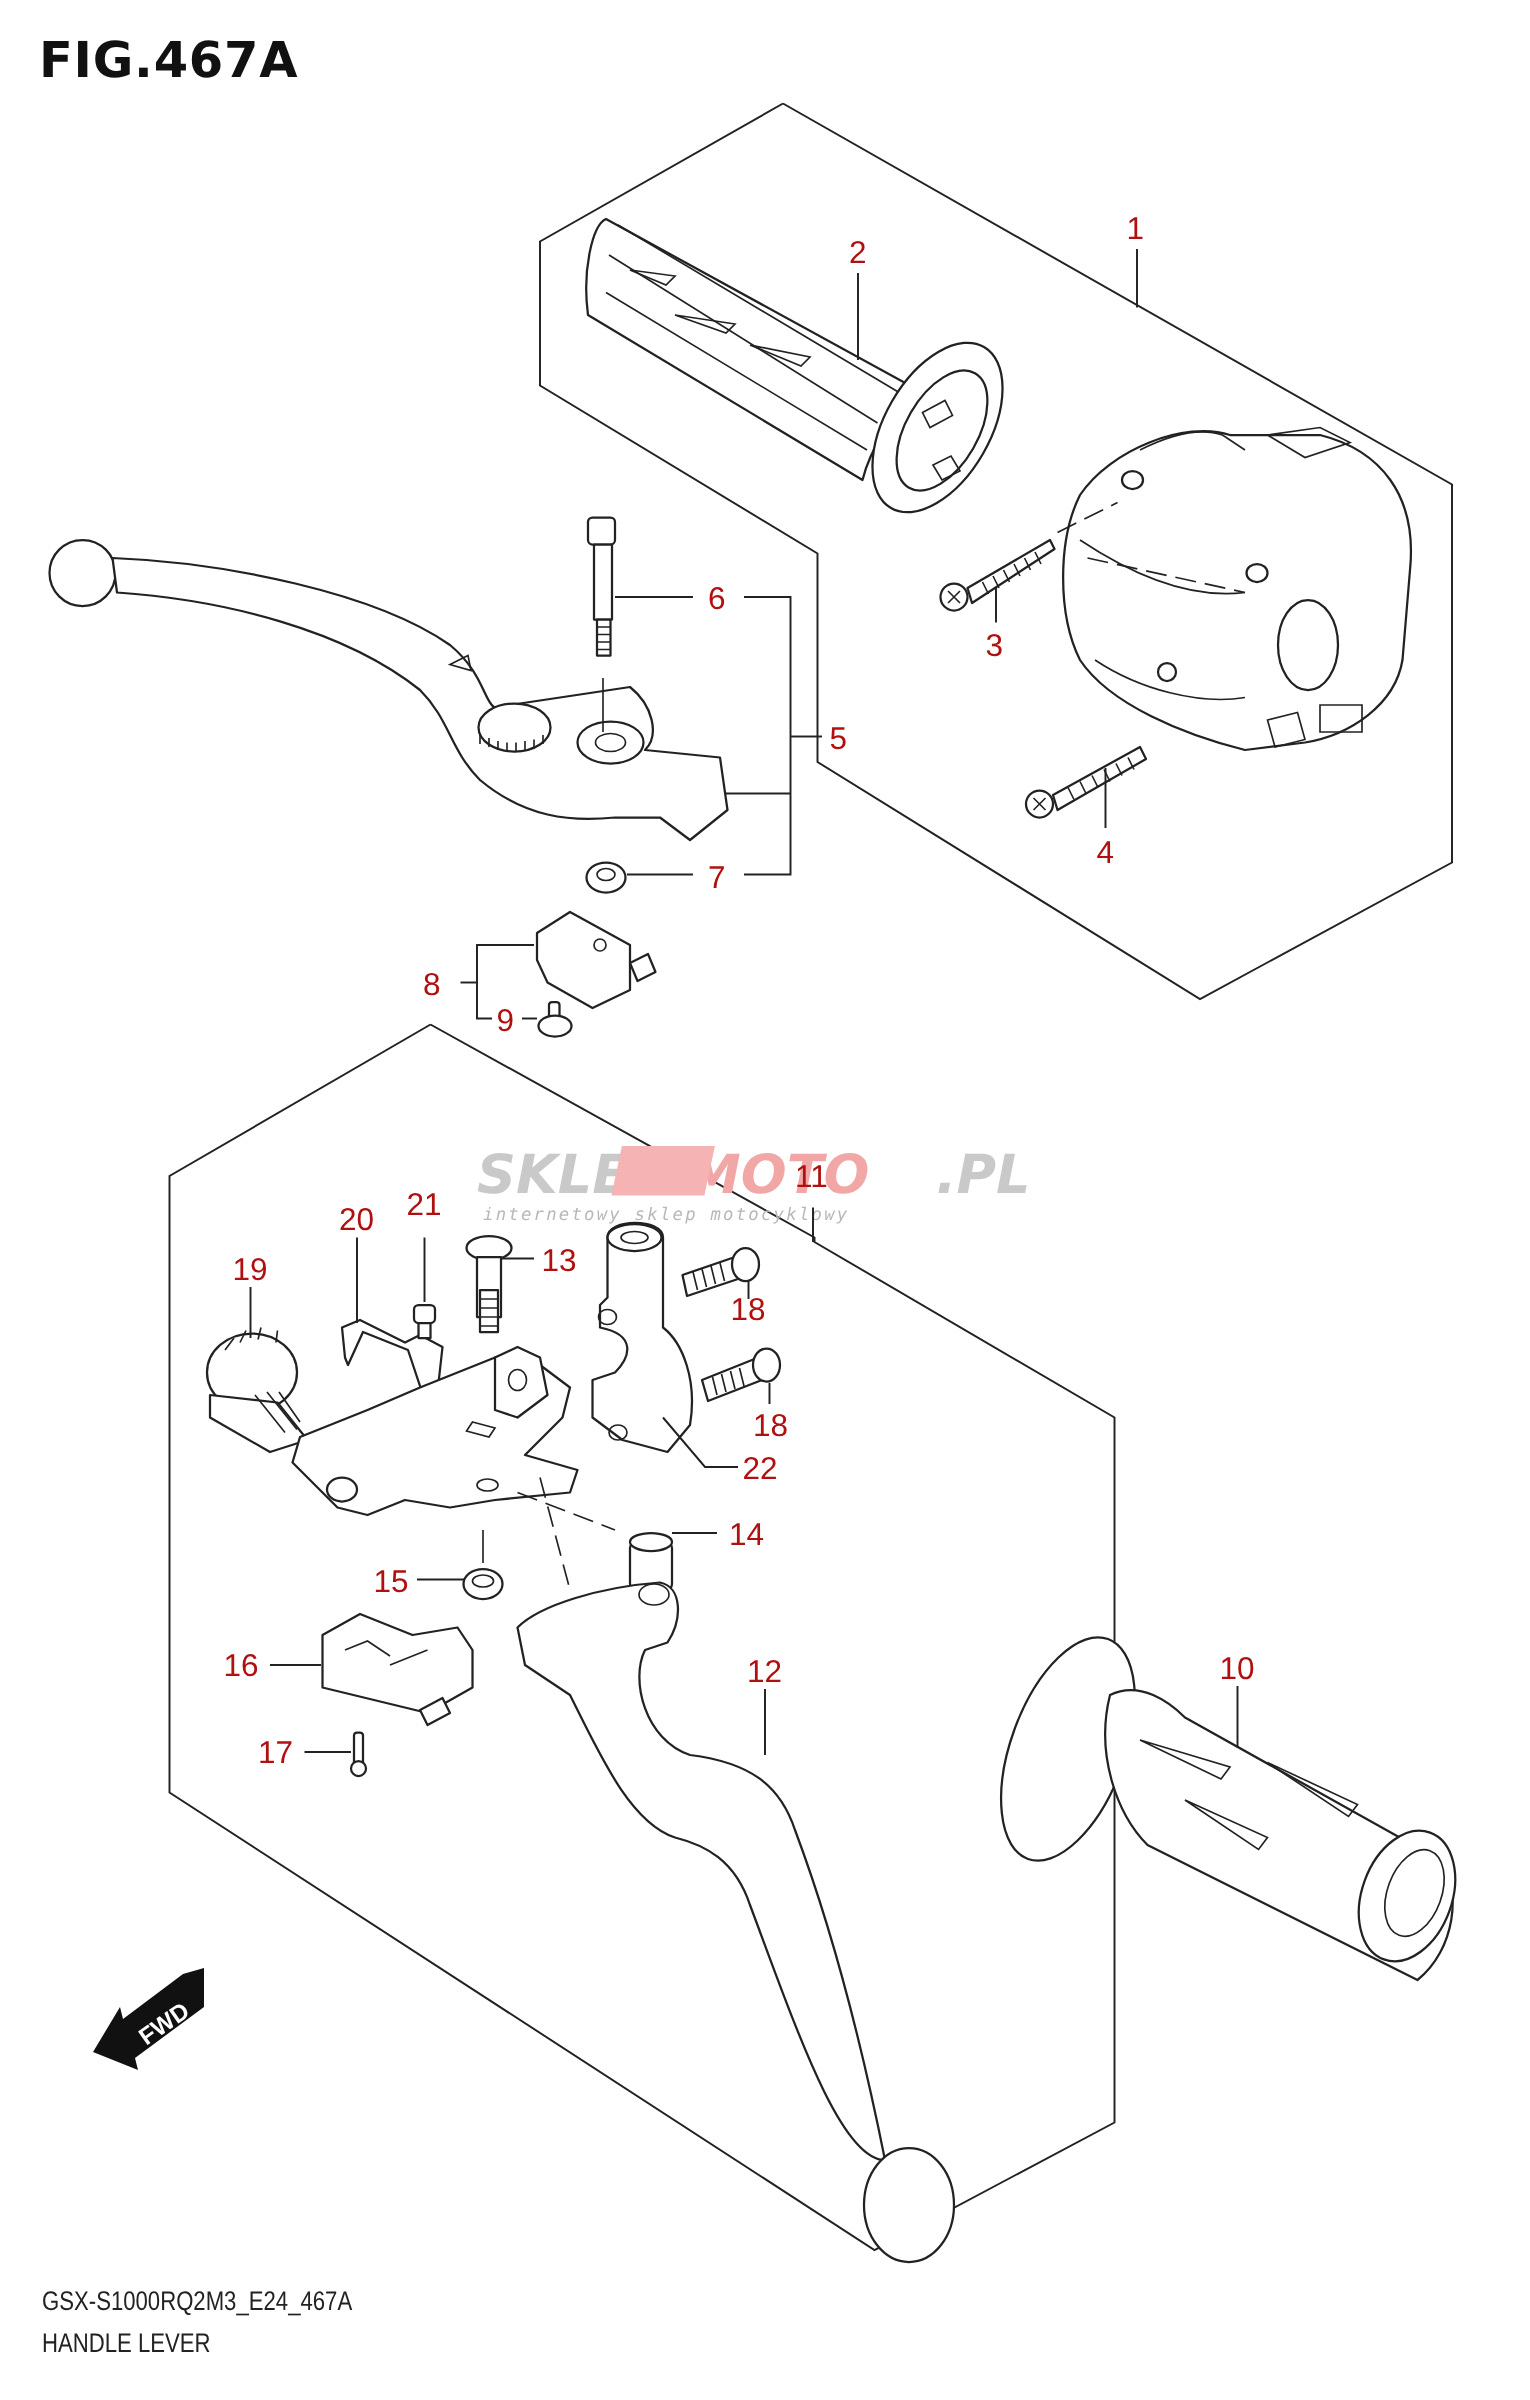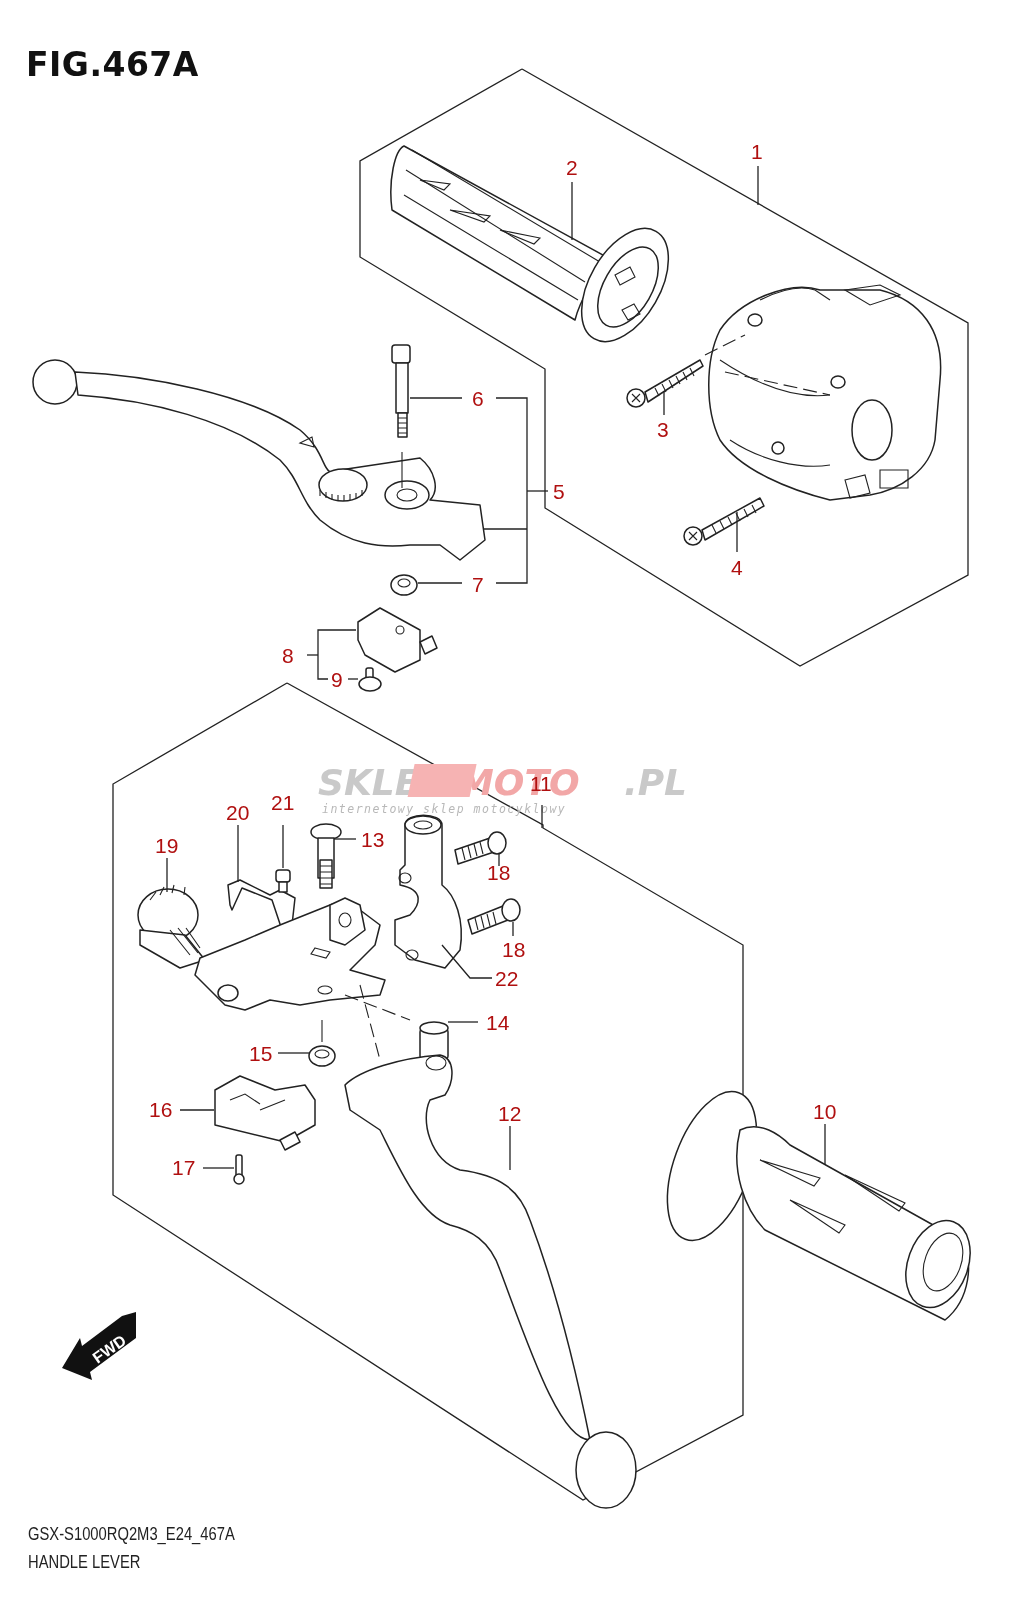--- a/index.html
+++ b/index.html
@@ -1,17 +1,17 @@
 <!DOCTYPE html>
 <html><head>
 <meta charset="utf-8">
 <style>
   html, body { margin:0; padding:0; background:#ffffff; }
   body { width:1020px; height:1600px; position:relative; overflow:hidden; font-family:"DejaVu Sans", sans-serif; }
-  #fig-title { position:absolute; left:26px; top:20px; font-family:"DejaVu Sans", sans-serif; font-weight:bold; font-size:33px; color:#111; letter-spacing:0.5px;margin-top:25px; }
+  #fig-title { position:absolute; left:26px; top:20px; font-family:"DejaVu Sans", sans-serif; font-weight:bold; font-size:33px; color:#111; letter-spacing:0.5px; }
   #footer-code { position:absolute; left:28px; top:1524px; font-family:"Liberation Sans Narrow","Liberation Sans", sans-serif; font-size:18px; color:#222; transform:scaleX(0.82); transform-origin:left top; }
   #footer-name { position:absolute; left:28px; top:1552px; font-family:"Liberation Sans", sans-serif; font-size:18px; color:#222; transform:scaleX(0.82); transform-origin:left top; }
   svg#diagram { position:absolute; left:0; top:0; }
   .callout { font-family:"Liberation Sans", sans-serif; font-size:21px; fill:#b01010; }
   .ln { stroke:#222; stroke-width:1.3; fill:none; }
   .part { stroke:#222; stroke-width:1.5; fill:#fff; stroke-linejoin:round; stroke-linecap:round; }
   .thin { stroke:#222; stroke-width:1.1; fill:none; }
   .wm-main { font-family:"DejaVu Sans", sans-serif; font-style:italic; font-weight:bold; font-size:36px; }
   .wm-sub { font-family:"DejaVu Sans Mono", monospace; font-style:italic; font-size:11.5px; fill:#b8b8b8; letter-spacing:1.5px; }
 </style>

